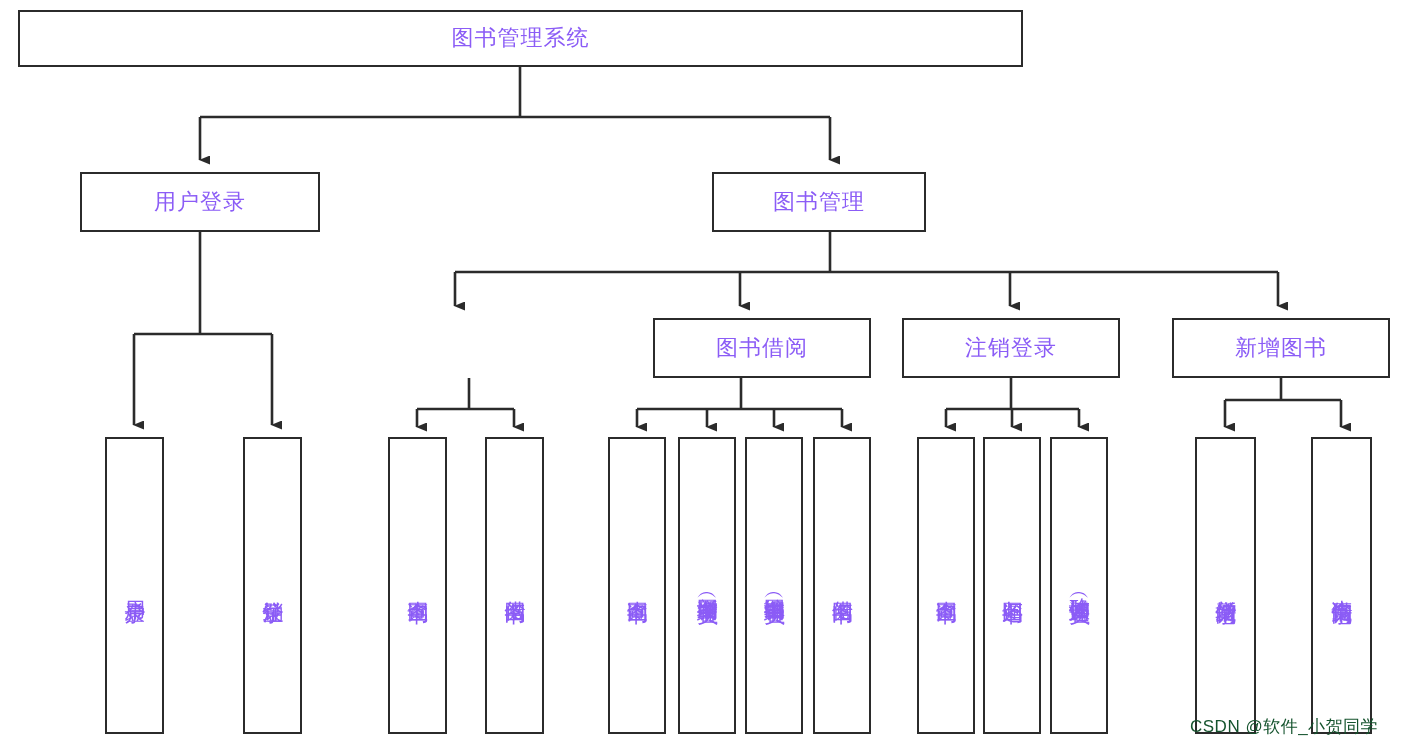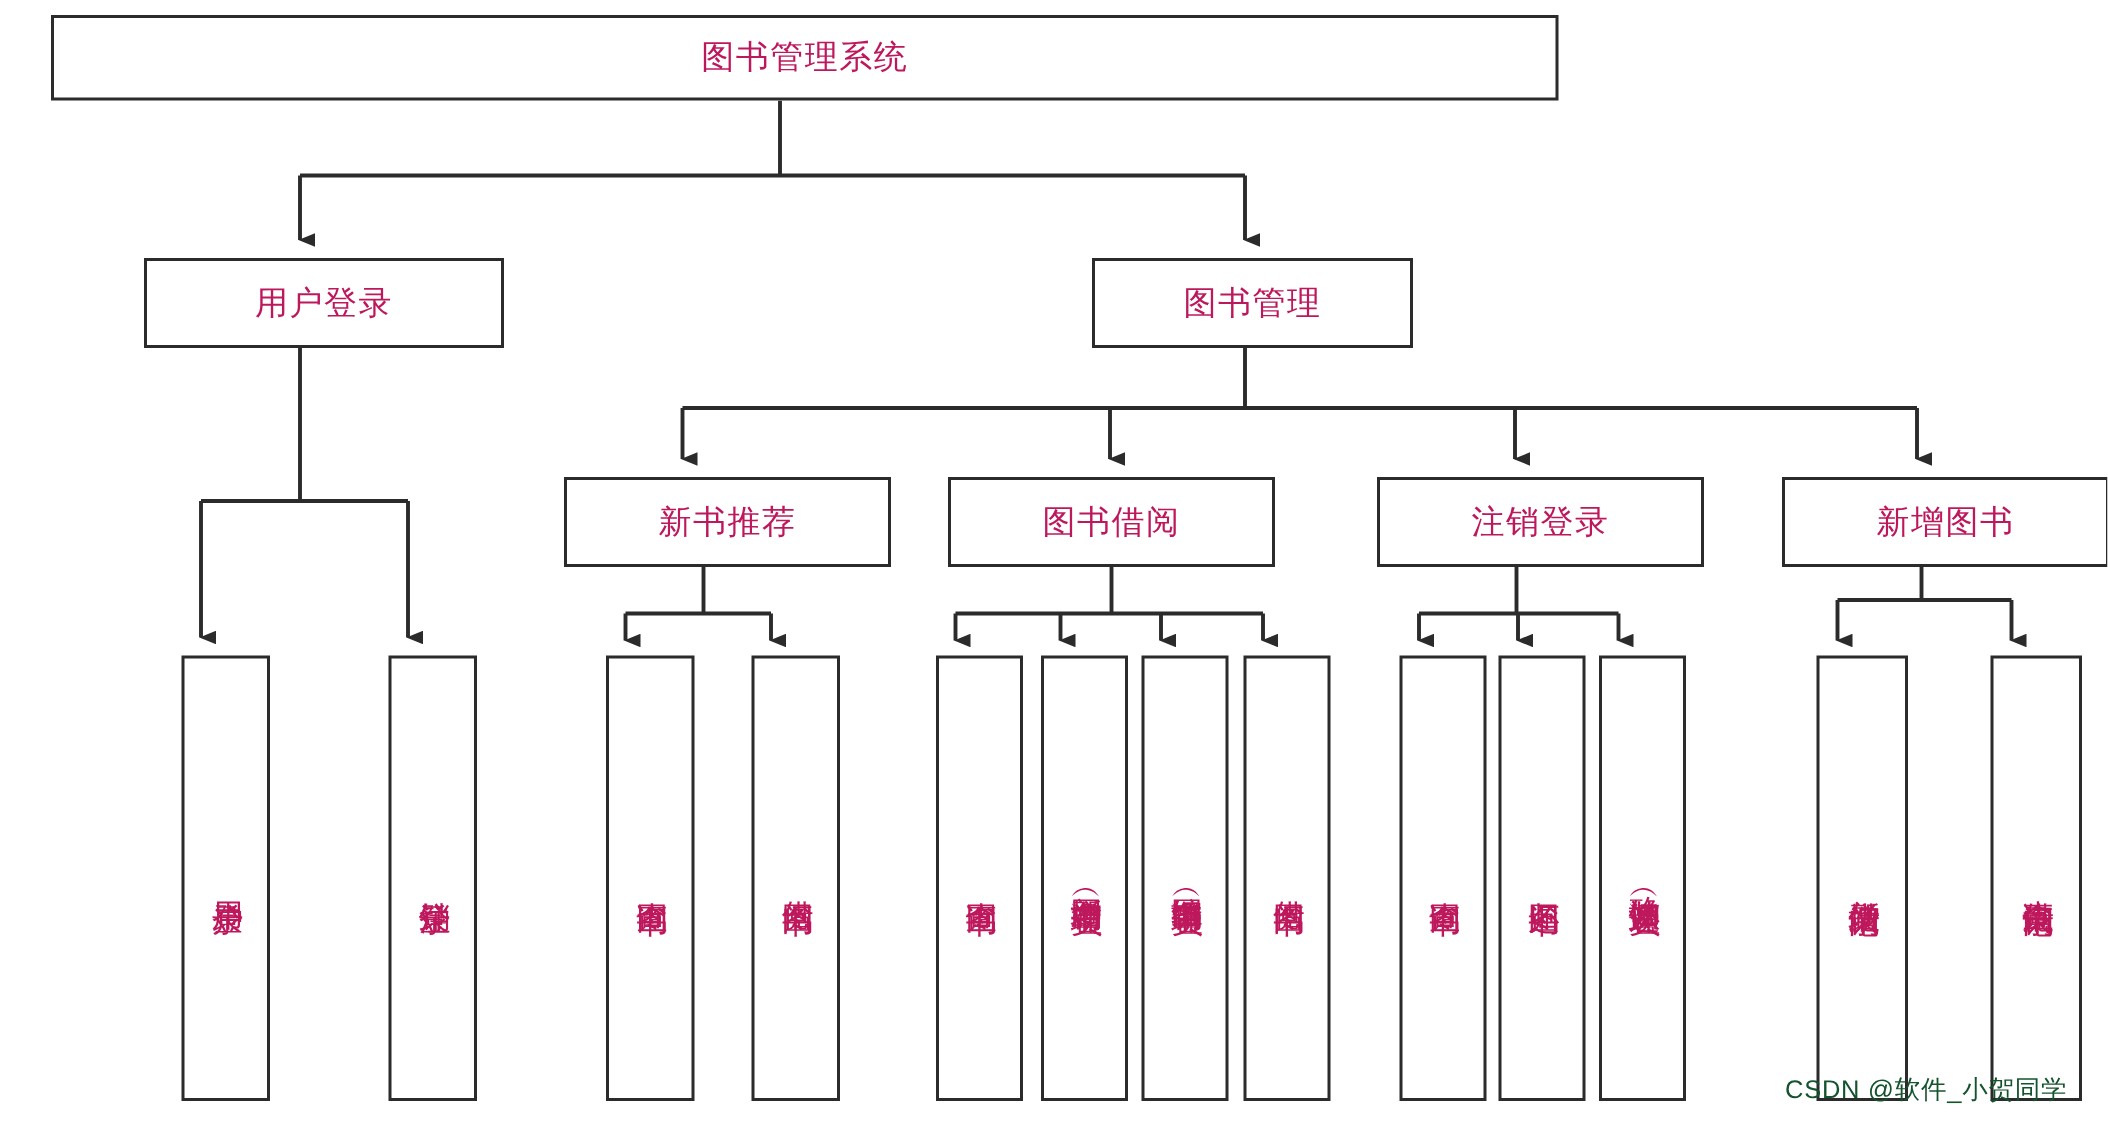--- a/index.html
+++ b/index.html
@@ -25,22 +25,21 @@
     height: 747px;
   }
   .node-box {
     position: absolute;
     box-sizing: border-box;
     border: 2px solid #2b2b2b;
     background: #ffffff;
     display: flex;
     align-items: center;
     justify-content: center;
-    color: #be185d;
-    margin-left: 16px;
+    color: #8b5cf6;
   }
   .node-box.horizontal {
     font-size: 22px;
     letter-spacing: 1px;
     line-height: 1.2;
   }
   .node-box.vertical {
     font-size: 21px;
     line-height: 1.18;
     letter-spacing: 1px;
@@ -123,24 +122,21 @@
     <span>图书管理系统</span>
   </div>
 
   <div class="node-box horizontal" style="left:80px; top:172px; width:240px; height:60px;">
     <span>用户登录</span>
   </div>
   <div class="node-box horizontal" style="left:712px; top:172px; width:214px; height:60px;">
     <span>图书管理</span>
   </div>
 
-  <div class="node-box horizontal" style="left:360px; top:318px; width:218px; height:60px;">
-    <span>新书推荐</span>
-  </div>
-  <div class="node-box horizontal" style="left:616px; top:318px; width:218px; height:60px;">
+  <div class="node-box horizontal" style="left:653px; top:318px; width:218px; height:60px;">
     <span>图书借阅</span>
   </div>
   <div class="node-box horizontal" style="left:902px; top:318px; width:218px; height:60px;">
     <span>注销登录</span>
   </div>
   <div class="node-box horizontal" style="left:1172px; top:318px; width:218px; height:60px;">
     <span>新增图书</span>
   </div>
 
   <div class="node-box vertical" style="left:105px; top:437px; width:59px; height:297px;">

